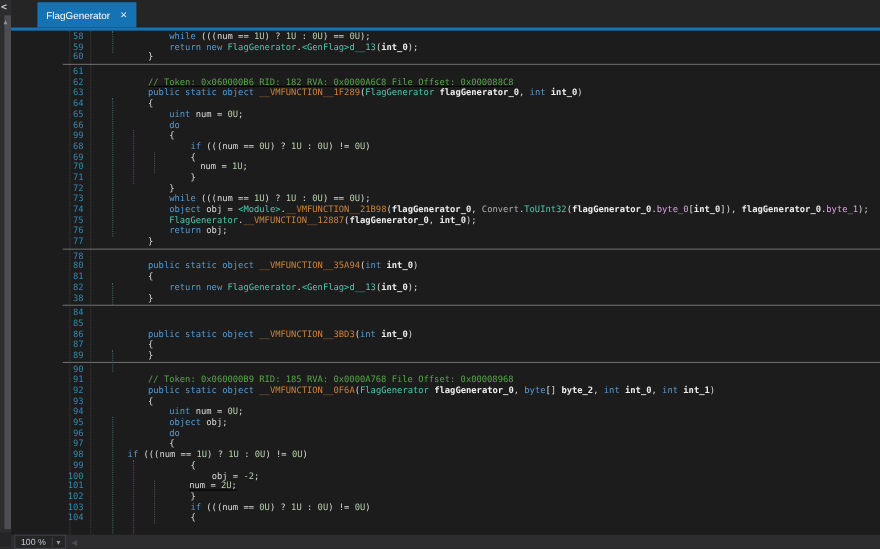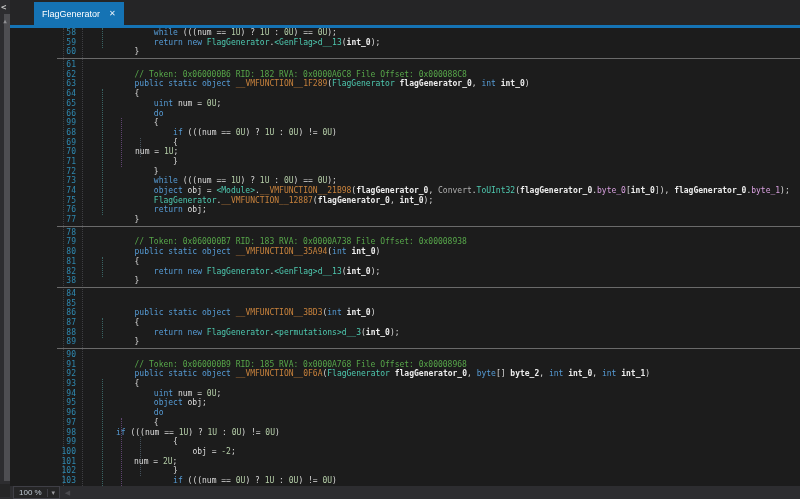--- a/index.html
+++ b/index.html
@@ -71,69 +71,67 @@
 
   <div id="code-area">
     <div id="code-lines">
         <div class="row"><span class="ln">58</span><span class="ct" style="padding-left: 77.84px;"><span class="k">while</span><span class="p"> (((num == </span><span class="n">1U</span><span class="p">) ? </span><span class="n">1U</span><span class="p"> : </span><span class="n">0U</span><span class="p">) == </span><span class="n">0U</span><span class="p">);</span></span></div>
         <div class="row"><span class="ln">59</span><span class="ct" style="padding-left: 77.84px;"><span class="k">return</span><span class="p"> </span><span class="k">new</span><span class="p"> </span><span class="t">FlagGenerator</span><span class="p">.</span><span class="t">&lt;GenFlag&gt;d__13</span><span class="p">(</span><span class="a">int_0</span><span class="p">);</span></span></div>
         <div class="row"><span class="ln">60</span><span class="ct" style="padding-left: 58.56px;"><span class="p">}</span></span></div>
         <div class="sep">
           <i></i>
         </div>
         <div class="row"><span class="ln">61</span><span class="ct" style="padding-left: 20px;"></span></div>
-        <div class="row"><span class="ln">62</span><span class="ct" style="padding-left: 58.56px;"><span class="c">// Token: 0x060000B6 RID: 182 RVA: 0x0000A6C8 File Offset: 0x000088C8</span></span></div>
+        <div class="row"><span class="ln">62</span><span class="ct" style="padding-left: 58.56px; text-decoration: underline;"><span class="c">// Token: 0x060000B6 RID: 182 RVA: 0x0000A6C8 File Offset: 0x000088C8</span></span></div>
         <div class="row"><span class="ln">63</span><span class="ct" style="padding-left: 58.56px;"><span class="k">public</span><span class="p"> </span><span class="k">static</span><span class="p"> </span><span class="k">object</span><span class="p"> </span><span class="m">__VMFUNCTION__1F289</span><span class="p">(</span><span class="t">FlagGenerator</span><span class="p"> </span><span class="a">flagGenerator_0</span><span class="p">, </span><span class="k">int</span><span class="p"> </span><span class="a">int_0</span><span class="p">)</span></span></div>
         <div class="row"><span class="ln">64</span><span class="ct" style="padding-left: 58.56px;"><span class="p">{</span></span></div>
         <div class="row"><span class="ln">65</span><span class="ct" style="padding-left: 77.84px;"><span class="k">uint</span><span class="p"> num = </span><span class="n">0U</span><span class="p">;</span></span></div>
         <div class="row"><span class="ln">66</span><span class="ct" style="padding-left: 77.84px;"><span class="k">do</span></span></div>
         <div class="row"><span class="ln">99</span><span class="ct" style="padding-left: 77.84px;"><span class="p">{</span></span></div>
         <div class="row"><span class="ln">68</span><span class="ct" style="padding-left: 97.12px;"><span class="k">if</span><span class="p"> (((num == </span><span class="n">0U</span><span class="p">) ? </span><span class="n">1U</span><span class="p"> : </span><span class="n">0U</span><span class="p">) != </span><span class="n">0U</span><span class="p">)</span></span></div>
         <div class="row"><span class="ln">69</span><span class="ct" style="padding-left: 97.12px;"><span class="p">{</span></span></div>
-        <div class="row"><span class="ln">70</span><span class="ct" style="padding-left: 59px;"><span class="p">num = </span><span class="n">1U</span><span class="p">;</span></span></div>
+        <div class="row"><span class="ln">70</span><span class="ct" style="padding-left: 106px;"><span class="p">num = </span><span class="n">1U</span><span class="p">;</span></span></div>
         <div class="row"><span class="ln">71</span><span class="ct" style="padding-left: 97.12px;"><span class="p">}</span></span></div>
         <div class="row"><span class="ln">72</span><span class="ct" style="padding-left: 77.84px;"><span class="p">}</span></span></div>
         <div class="row"><span class="ln">73</span><span class="ct" style="padding-left: 77.84px;"><span class="k">while</span><span class="p"> (((num == </span><span class="n">1U</span><span class="p">) ? </span><span class="n">1U</span><span class="p"> : </span><span class="n">0U</span><span class="p">) == </span><span class="n">0U</span><span class="p">);</span></span></div>
         <div class="row"><span class="ln">74</span><span class="ct" style="padding-left: 77.84px;"><span class="k">object</span><span class="p"> obj = </span><span class="t">&lt;Module&gt;</span><span class="p">.</span><span class="m">__VMFUNCTION__21B98</span><span class="p">(</span><span class="a">flagGenerator_0</span><span class="p">, </span><span class="g">Convert</span><span class="p">.</span><span class="t">ToUInt32</span><span class="p">(</span><span class="a">flagGenerator_0</span><span class="p">.</span><span class="f">byte_0</span><span class="p">[</span><span class="a">int_0</span><span class="p">]), </span><span class="a">flagGenerator_0</span><span class="p">.</span><span class="f">byte_1</span><span class="p">);</span></span></div>
         <div class="row"><span class="ln">75</span><span class="ct" style="padding-left: 77.84px;"><span class="t">FlagGenerator</span><span class="p">.</span><span class="m">__VMFUNCTION__12887</span><span class="p">(</span><span class="a">flagGenerator_0</span><span class="p">, </span><span class="a">int_0</span><span class="p">);</span></span></div>
         <div class="row"><span class="ln">76</span><span class="ct" style="padding-left: 77.84px;"><span class="k">return</span><span class="p"> obj;</span></span></div>
         <div class="row"><span class="ln">77</span><span class="ct" style="padding-left: 58.56px;"><span class="p">}</span></span></div>
         <div class="sep">
           <i></i>
         </div>
         <div class="row"><span class="ln">78</span><span class="ct" style="padding-left: 20px;"></span></div>
-        <div class="row"><span class="ln">79</span><span class="ct" style="padding-left: 58.56px;"><span class="c">// Token: 0x060000B7 RID: 183 RVA: 0x0000A738 File Offset: 0x00008938</span></span></div>
         <div class="row"><span class="ln">80</span><span class="ct" style="padding-left: 58.56px;"><span class="k">public</span><span class="p"> </span><span class="k">static</span><span class="p"> </span><span class="k">object</span><span class="p"> </span><span class="m">__VMFUNCTION__35A94</span><span class="p">(</span><span class="k">int</span><span class="p"> </span><span class="a">int_0</span><span class="p">)</span></span></div>
         <div class="row"><span class="ln">81</span><span class="ct" style="padding-left: 58.56px;"><span class="p">{</span></span></div>
         <div class="row"><span class="ln">82</span><span class="ct" style="padding-left: 77.84px;"><span class="k">return</span><span class="p"> </span><span class="k">new</span><span class="p"> </span><span class="t">FlagGenerator</span><span class="p">.</span><span class="t">&lt;GenFlag&gt;d__13</span><span class="p">(</span><span class="a">int_0</span><span class="p">);</span></span></div>
         <div class="row"><span class="ln">38</span><span class="ct" style="padding-left: 58.56px;"><span class="p">}</span></span></div>
         <div class="sep">
           <i></i>
         </div>
         <div class="row"><span class="ln">84</span><span class="ct" style="padding-left: 20px;"></span></div>
         <div class="row"><span class="ln">85</span></div>
         <div class="row"><span class="ln">86</span><span class="ct" style="padding-left: 58.56px;"><span class="k">public</span><span class="p"> </span><span class="k">static</span><span class="p"> </span><span class="k">object</span><span class="p"> </span><span class="m">__VMFUNCTION__3BD3</span><span class="p">(</span><span class="k">int</span><span class="p"> </span><span class="a">int_0</span><span class="p">)</span></span></div>
         <div class="row"><span class="ln">87</span><span class="ct" style="padding-left: 58.56px;"><span class="p">{</span></span></div>
-        <div class="row"><span class="ln">88</span><span class="ct" style="padding-left: 77.84px;"><span class="k">return</span><span class="p"> </span><span class="k">new</span><span class="p"> </span><span class="t">FlagGenerator</span><span class="p">.</span><span class="t">&lt;permutations&gt;d__3</span><span class="p">(</span><span class="a">int_0</span><span class="p">);</span></span></div>
         <div class="row"><span class="ln">89</span><span class="ct" style="padding-left: 58.56px;"><span class="p">}</span></span></div>
         <div class="sep">
           <i></i>
         </div>
         <div class="row"><span class="ln">90</span><span class="ct" style="padding-left: 20px;"></span></div>
         <div class="row"><span class="ln">91</span><span class="ct" style="padding-left: 58.56px;"><span class="c">// Token: 0x060000B9 RID: 185 RVA: 0x0000A768 File Offset: 0x00008968</span></span></div>
         <div class="row"><span class="ln">92</span><span class="ct" style="padding-left: 58.56px;"><span class="k">public</span><span class="p"> </span><span class="k">static</span><span class="p"> </span><span class="k">object</span><span class="p"> </span><span class="m">__VMFUNCTION__0F6A</span><span class="p">(</span><span class="t">FlagGenerator</span><span class="p"> </span><span class="a">flagGenerator_0</span><span class="p">, </span><span class="k">byte</span><span class="p">[] </span><span class="a">byte_2</span><span class="p">, </span><span class="k">int</span><span class="p"> </span><span class="a">int_0</span><span class="p">, </span><span class="k">int</span><span class="p"> </span><span class="a">int_1</span><span class="p">)</span></span></div>
         <div class="row"><span class="ln">93</span><span class="ct" style="padding-left: 58.56px;"><span class="p">{</span></span></div>
         <div class="row"><span class="ln">94</span><span class="ct" style="padding-left: 77.84px;"><span class="k">uint</span><span class="p"> num = </span><span class="n">0U</span><span class="p">;</span></span></div>
         <div class="row"><span class="ln">95</span><span class="ct" style="padding-left: 77.84px;"><span class="k">object</span><span class="p"> obj;</span></span></div>
         <div class="row"><span class="ln">96</span><span class="ct" style="padding-left: 77.84px;"><span class="k">do</span></span></div>
         <div class="row"><span class="ln">97</span><span class="ct" style="padding-left: 77.84px;"><span class="p">{</span></span></div>
         <div class="row"><span class="ln">98</span><span class="ct" style="padding-left: 40px;"><span class="k">if</span><span class="p"> (((num == </span><span class="n">1U</span><span class="p">) ? </span><span class="n">1U</span><span class="p"> : </span><span class="n">0U</span><span class="p">) != </span><span class="n">0U</span><span class="p">)</span></span></div>
         <div class="row"><span class="ln">99</span><span class="ct" style="padding-left: 97.12px;"><span class="p">{</span></span></div>
         <div class="row"><span class="ln">100</span><span class="ct" style="padding-left: 116.4px;"><span class="p">obj = </span><span class="n">-2</span><span class="p">;</span></span></div>
-        <div class="row"><span class="ln">101</span><span class="ct" style="padding-left: 58px;"><span class="p">num = </span><span class="n">2U</span><span class="p">;</span></span></div>
+        <div class="row"><span class="ln">101</span><span class="ct" style="padding-left: 96px; text-decoration: underline;"><span class="p">num = </span><span class="n">2U</span><span class="p">;</span></span></div>
         <div class="row"><span class="ln">102</span><span class="ct" style="padding-left: 97.12px;"><span class="p">}</span></span></div>
         <div class="row"><span class="ln">103</span><span class="ct" style="padding-left: 97.12px;"><span class="k">if</span><span class="p"> (((num == </span><span class="n">0U</span><span class="p">) ? </span><span class="n">1U</span><span class="p"> : </span><span class="n">0U</span><span class="p">) != </span><span class="n">0U</span><span class="p">)</span></span></div>
         <div class="row"><span class="ln">104</span><span class="ct" style="padding-left: 97.12px;"><span class="p">{</span></span></div>
       </div>
   <div class="guide" style="left: 53px; top: 0px; height: 468px; border-left-color: rgb(62, 62, 66);"></div>
       <div class="guide" style="left: 72.28px; top: 0px; height: 468px; border-left-color: rgb(62, 62, 66);"></div>
       <div class="guide" style="left: 91.56px; top: 0px; height: 20px; border-left-color: rgb(58, 100, 100);"></div>
       <div class="guide" style="left: 91.56px; top: 61px; height: 126px; border-left-color: rgb(58, 100, 100);"></div>
       <div class="guide" style="left: 91.56px; top: 229px; height: 20px; border-left-color: rgb(58, 100, 100);"></div>
       <div class="guide" style="left: 91.56px; top: 290px; height: 20px; border-left-color: rgb(58, 100, 100);"></div>

